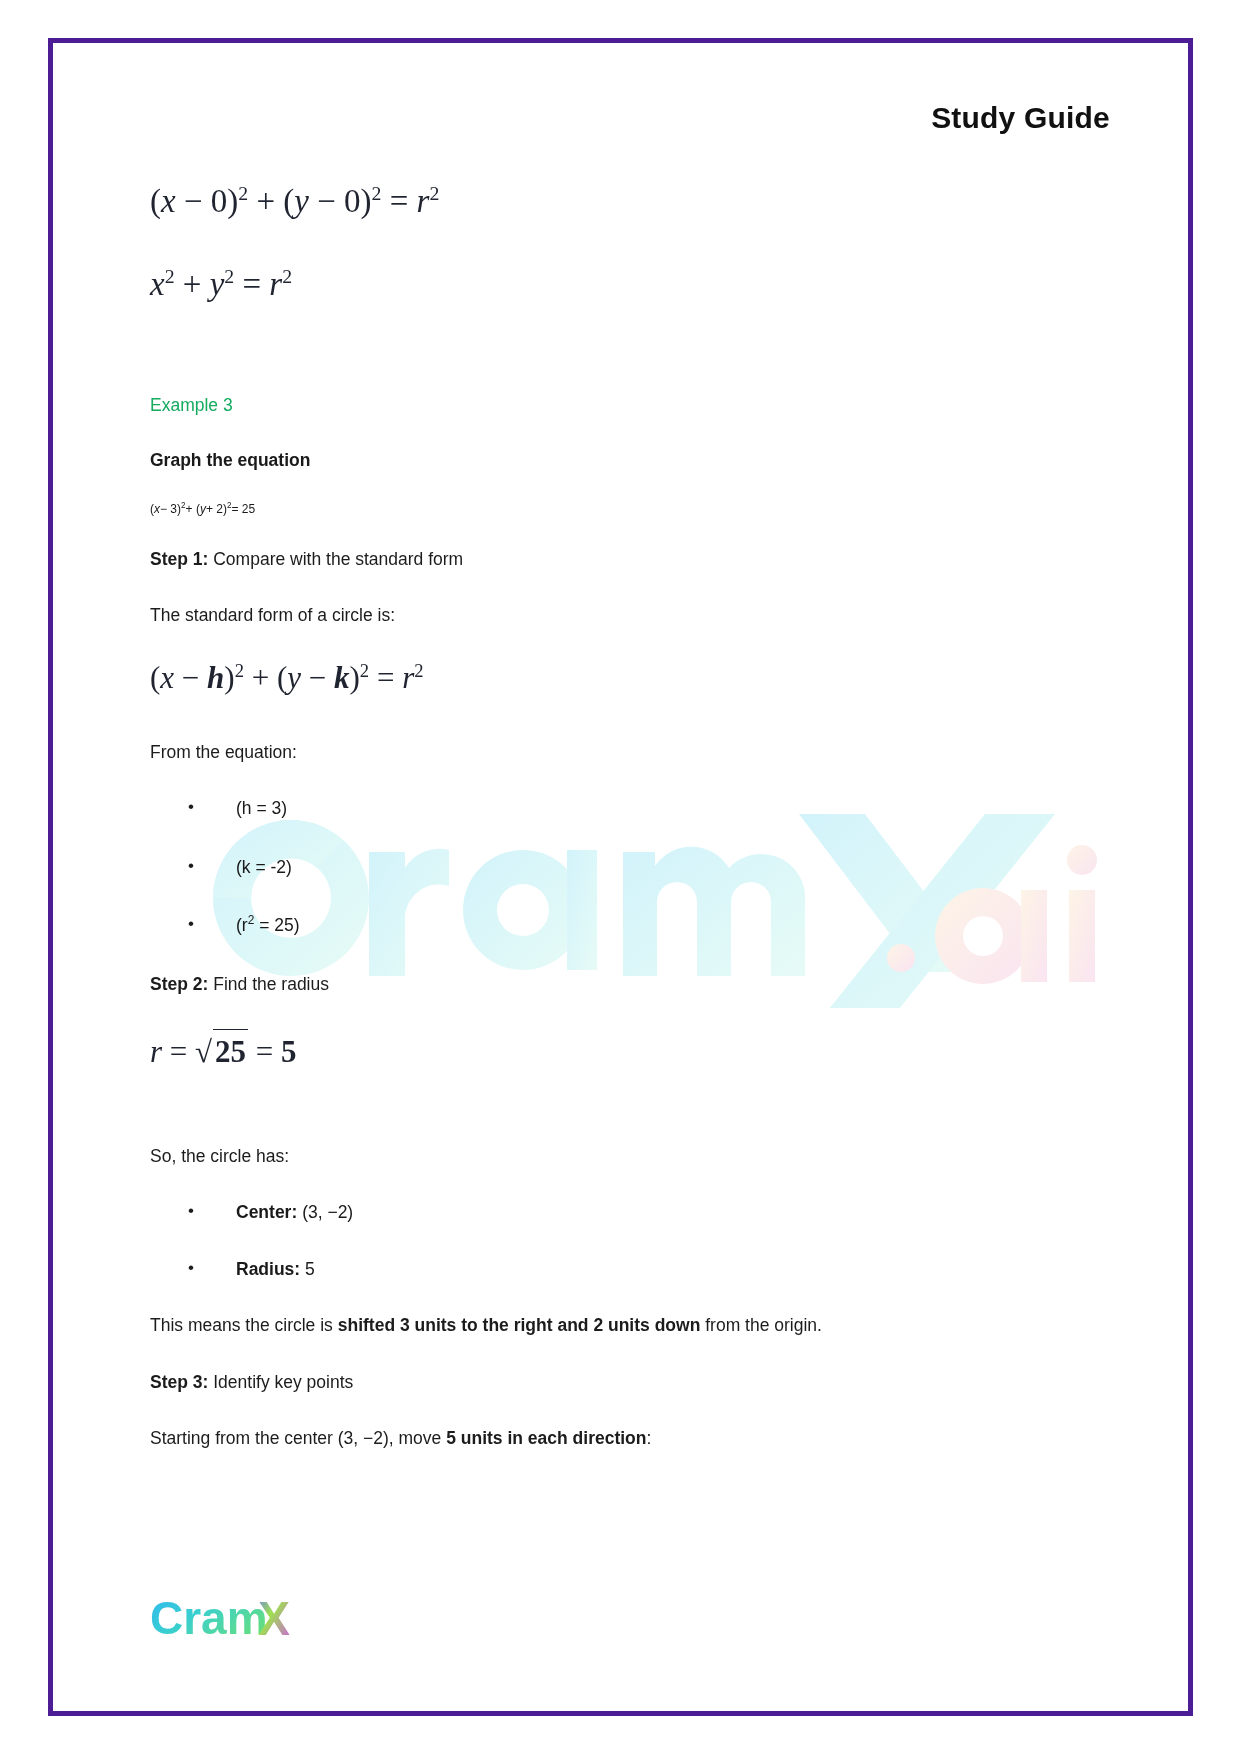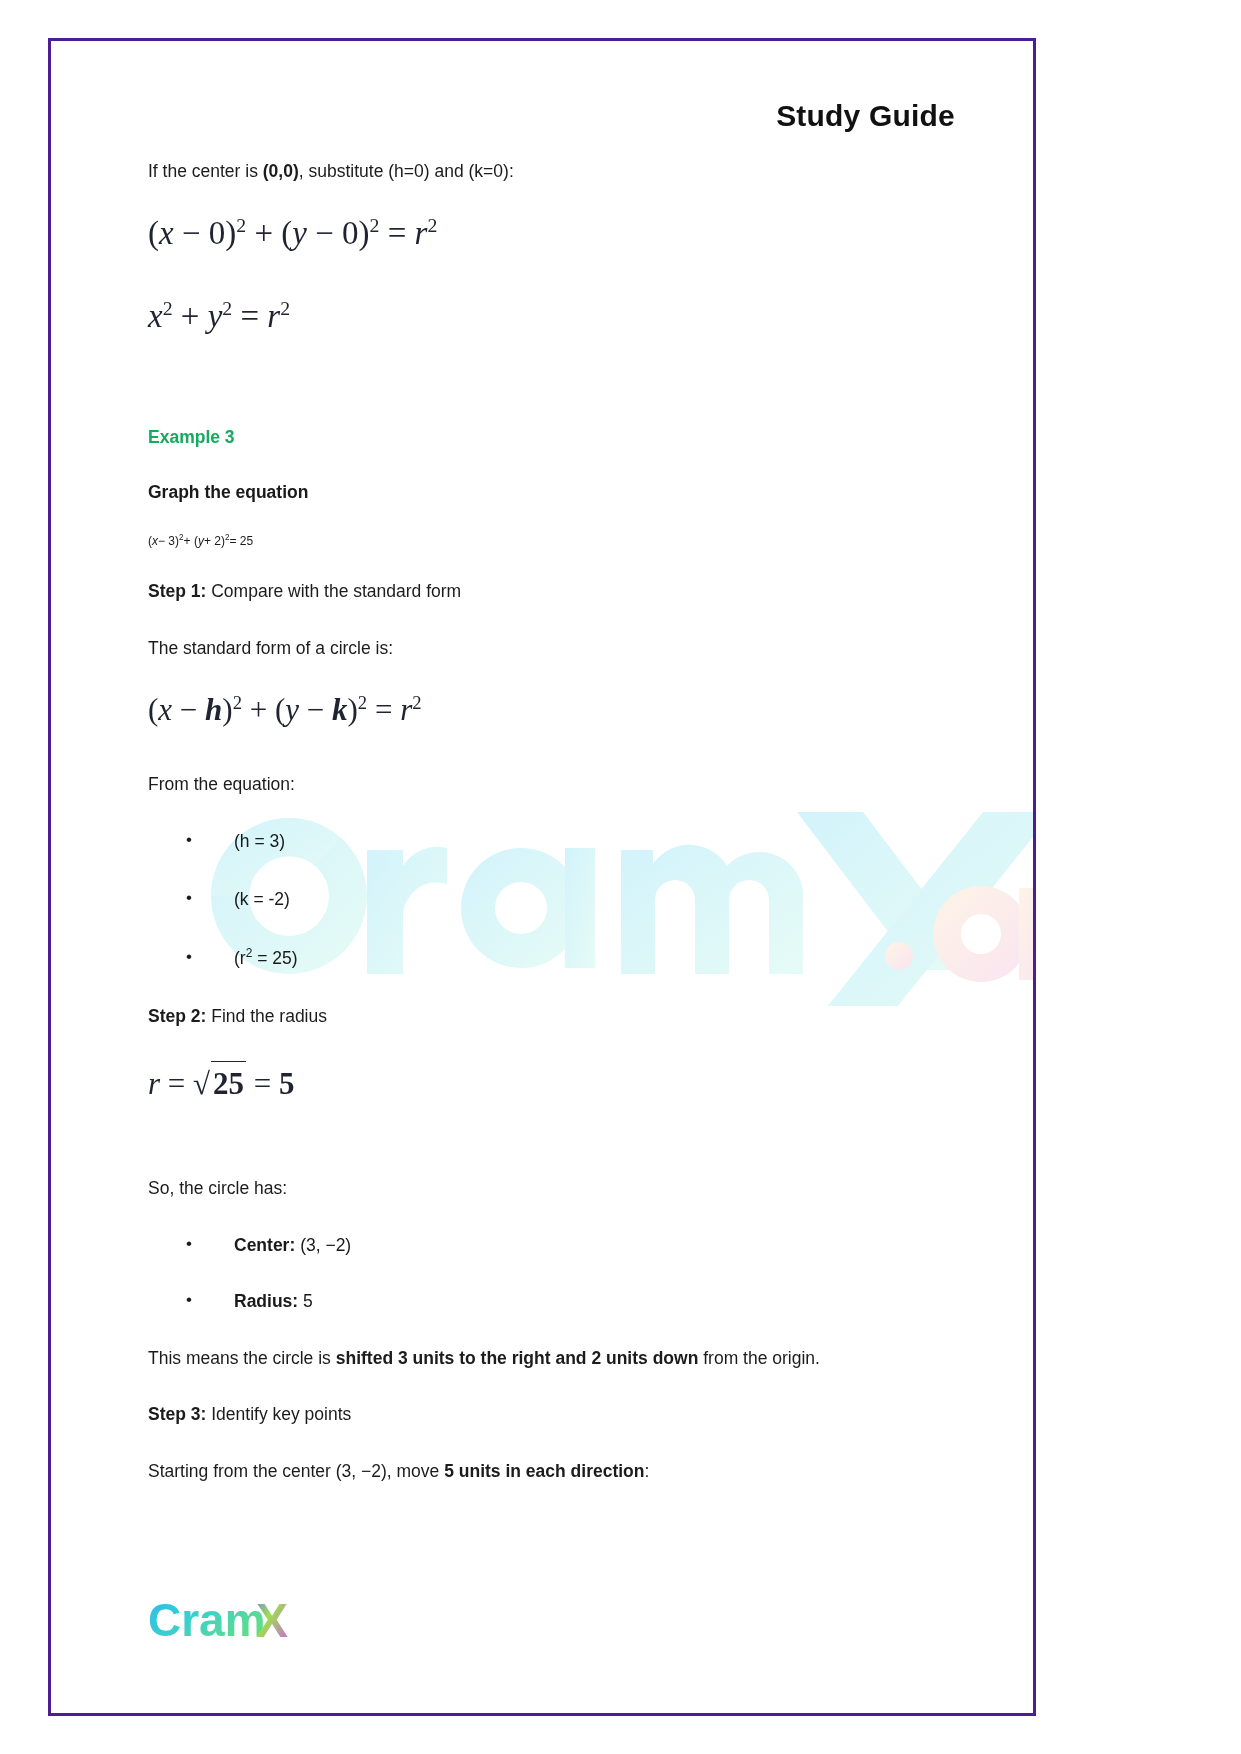--- a/index.html
+++ b/index.html
@@ -15,24 +15,24 @@
     color: #1a1a1a;
     position: relative;
     overflow: hidden;
   }
 
   
   .page {
     position: absolute;
     left: 48px;
     top: 38px;
-    width: 988px;
+    width: 1145px;
     height: 1678px;
     background: #ffffff;
-    border: 3px solid #4c1d95;
+    border: 5px solid #4c1d95;
     overflow: hidden;
   }
 
   
   .watermark {
     position: absolute;
     left: 140px;
     top: 735px;
     width: 930px;
     height: 230px;
@@ -90,21 +90,21 @@
   .sqrt-wrap { display: inline-block; position: relative; }
   .sqrt-wrap .bar {
     display: inline-block;
     border-top: 1.6px solid #1f2430;
     padding: 4px 2px;
     margin-left: 1px;
   }
 
   h3.example {
     font-size: 17.5px;
-    font-weight: bold;
+    font-weight: normal;
     margin: 0 0 34px 0;
   }
 
   .strong-line {
     font-size: 17.5px;
     font-weight: bold;
     margin: 0 0 31px 0;
   }
 
   .inline-eq {
@@ -189,21 +189,20 @@
       <circle cx="889" cy="82" r="15" fill="url(#wmPink)"></circle>
     </svg>
   </div>
 
   <div class="content">
 
     <div class="doc-title">Study Guide</div>
 
     <div class="body-col">
 
-      <p class="para"><span>If the center is </span><b>(0,0)</b><span>, substitute (h=0) and (k=0):</span></p>
 
       <div class="eq-block eq-1">
         <span aria-hidden="true">(<span class="mi">x</span> − 0)<sup class="ex">2</sup> + (<span class="mi">y</span> − 0)<sup class="ex">2</sup> = <span class="mi">r</span><sup class="ex">2</sup></span>
         
       </div>
 
 
       <div class="eq-block eq-2">
         <span aria-hidden="true"><span class="mi">x</span><sup class="ex">2</sup> + <span class="mi">y</span><sup class="ex">2</sup> = <span class="mi">r</span><sup class="ex">2</sup></span>
         

